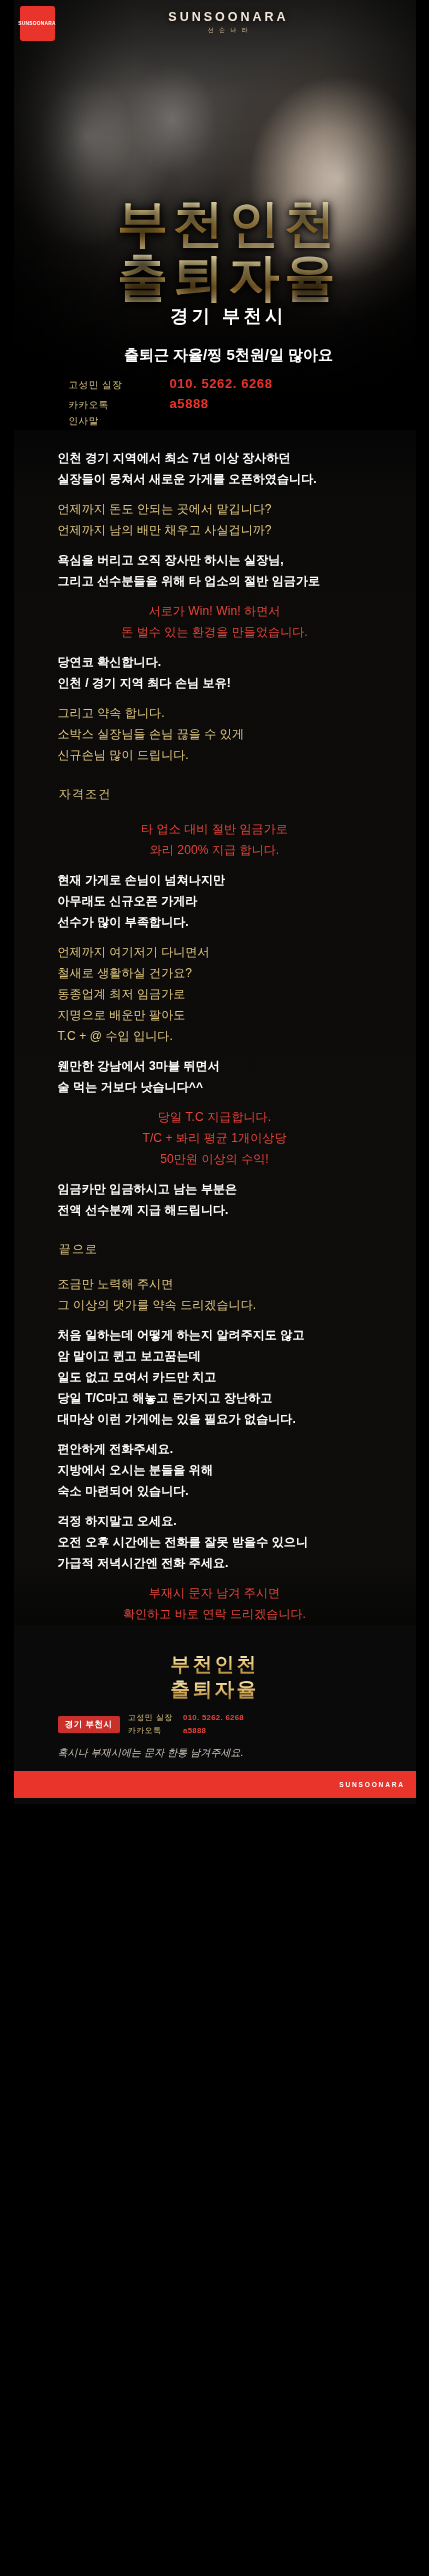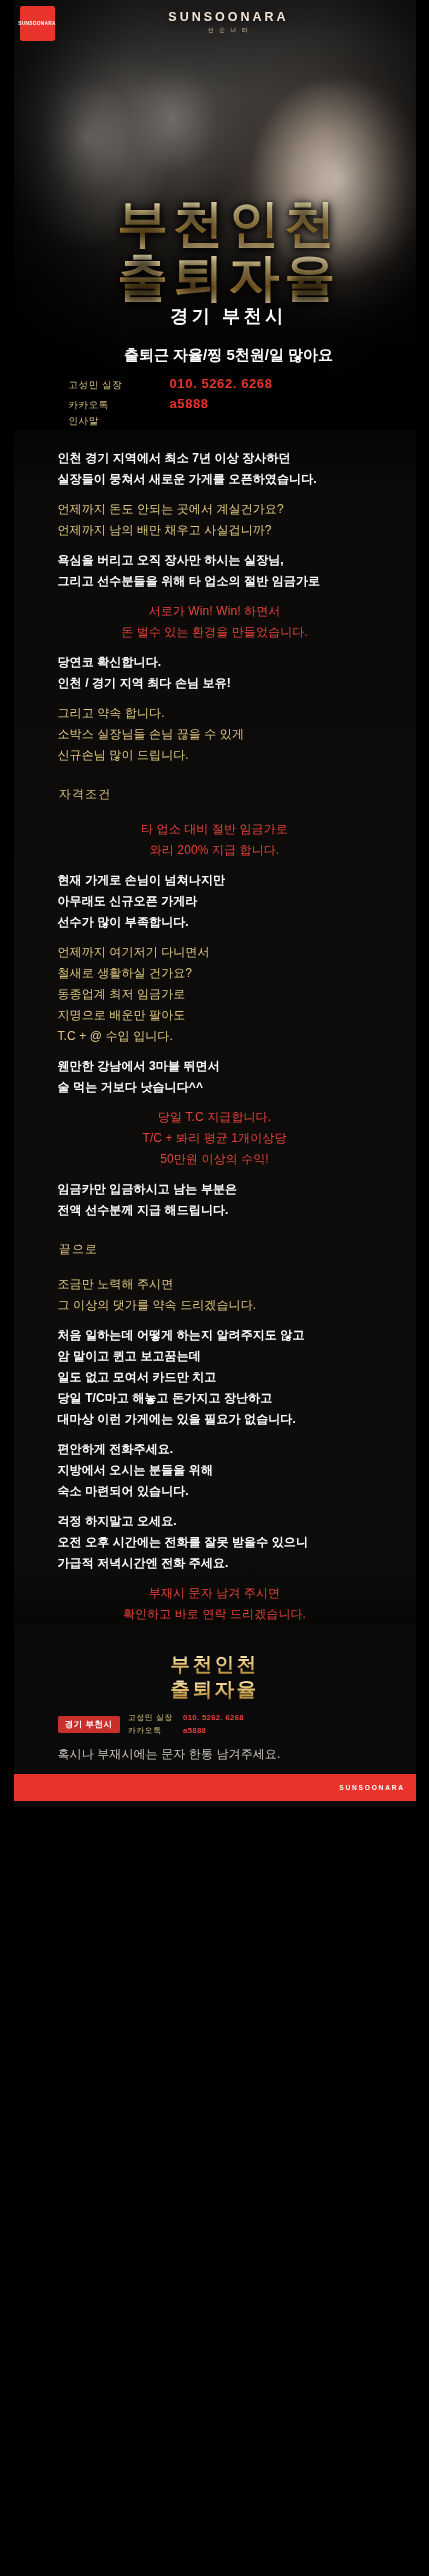--- a/index.html
+++ b/index.html
@@ -225,23 +225,24 @@
   .foot-line {
     display: flex;
     align-items: baseline;
     font-size: 7.8px;
     margin-bottom: 1.8px;
   }
   .foot-line .k { color: #d8c07e; width: 55px; letter-spacing: 0.6px; }
   .foot-line .v { color: #e8443a; font-weight: bold; letter-spacing: 0.3px; }
   .foot-note {
     color: #cfc8bd;
-    font-size: 12px;
+    font-size: 10px;
     margin-top: 8.4px;
     letter-spacing: 0.1px;
+    font-style: italic;
   }
   .foot-bar {
     margin-top: 10.7px;
     height: 27.5px;
     background: #e8342b;
     display: flex;
     align-items: center;
     justify-content: flex-end;
     padding-right: 10.7px;
     margin-left: -44px;
@@ -288,21 +289,21 @@
         <div class="hc-label">인사말</div>
       </div>
     </div>
   </div>
 
   <div class="body-wrap">
 
     <div class="sec intro-block">
       <p class="tx white">인천 경기 지역에서 최소 7년 이상 장사하던
 실장들이 뭉쳐서 새로운 가게를 오픈하였습니다.</p>
-      <p class="tx gold">언제까지 돈도 안되는 곳에서 계실건가요?
+      <p class="tx gold">언제까지 돈도 안되는 곳에서 맡깁니다?
 언제까지 남의 배만 채우고 사실겁니까?</p>
       <p class="tx white">욕심을 버리고 오직 장사만 하시는 실장님,
 그리고 선수분들을 위해 타 업소의 절반 임금가로</p>
       <p class="tx red">서로가 Win! Win! 하면서
 돈 벌수 있는 환경을 만들었습니다.</p>
       <p class="tx white">당연코 확신합니다.
 인천 / 경기 지역 최다 손님 보유!</p>
       <p class="tx gold">그리고 약속 합니다.
 소박스 실장님들 손님 끊을 수 있게
 신규손님 많이 드립니다.</p>

